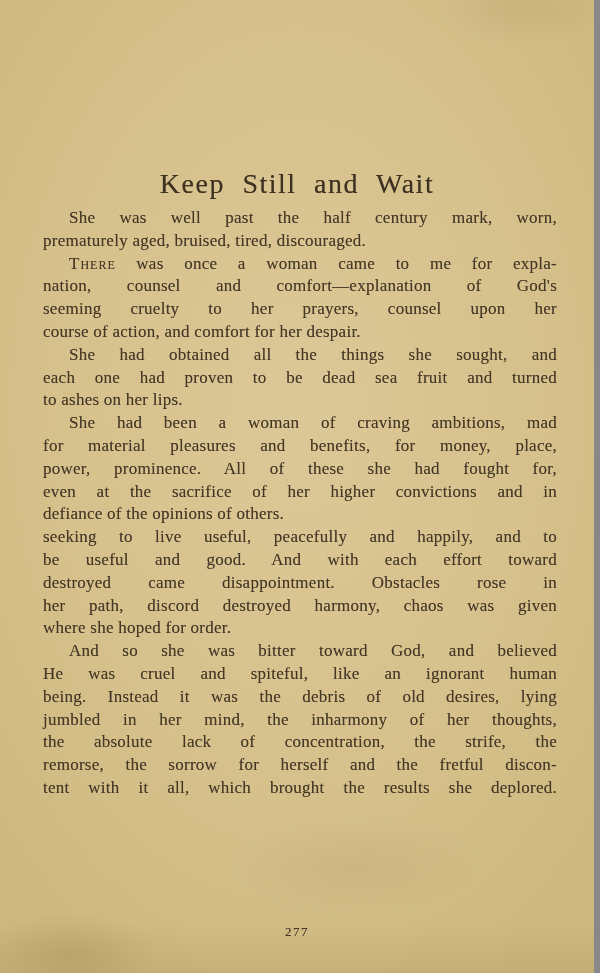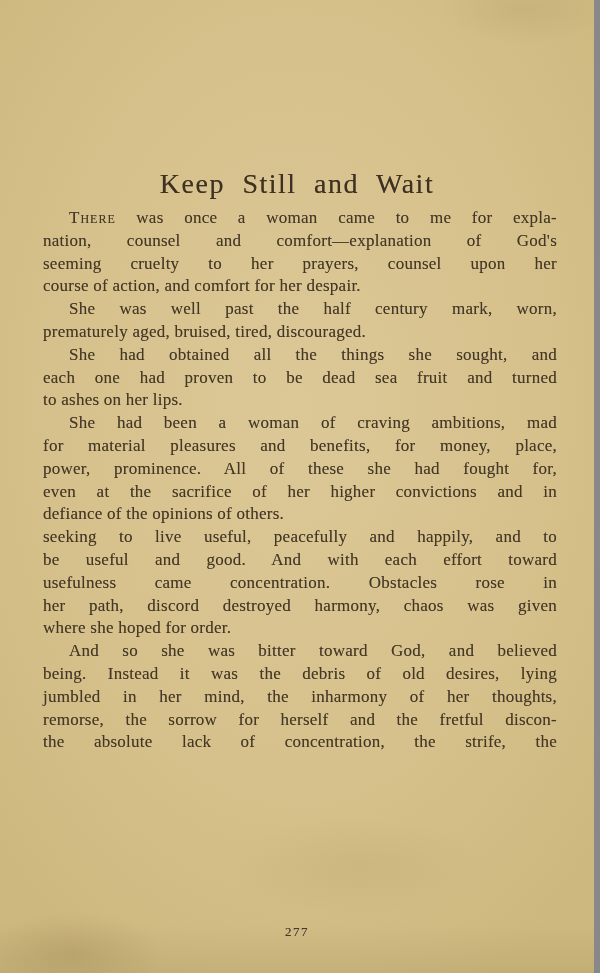--- a/index.html
+++ b/index.html
@@ -60,59 +60,61 @@
 </head>
 <body>
 
 <div class="page">
 
   <h1 class="title">Keep Still and Wait</h1>
 
   <div class="text-block">
 
     <div class="para">
+      <div class="line indent">She was well past the half century mark, worn,</div>
+      <div class="line end">prematurely aged, bruised, tired, discouraged.</div>
+    </div>
+
+    <div class="para">
       <div class="line indent"><span class="lead">There</span> <span>was once a woman came to me for expla-</span></div>
       <div class="line">nation, counsel and comfort—explanation of God's</div>
       <div class="line">seeming cruelty to her prayers, counsel upon her</div>
       <div class="line end">course of action, and comfort for her despair.</div>
-    </div>
-
-    <div class="para">
-      <div class="line indent">She was well past the half century mark, worn,</div>
-      <div class="line end">prematurely aged, bruised, tired, discouraged.</div>
     </div>
 
     <div class="para">
       <div class="line indent">She had obtained all the things she sought, and</div>
       <div class="line">each one had proven to be dead sea fruit and turned</div>
       <div class="line end">to ashes on her lips.</div>
     </div>
 
     <div class="para">
       <div class="line indent">She had been a woman of craving ambitions, mad</div>
       <div class="line">for material pleasures and benefits, for money, place,</div>
       <div class="line">power, prominence. All of these she had fought for,</div>
       <div class="line">even at the sacrifice of her higher convictions and in</div>
       <div class="line end">defiance of the opinions of others.</div>
     </div>
 
     <div class="para">
       <div class="line">seeking to live useful, peacefully and happily, and to</div>
       <div class="line">be useful and good. And with each effort toward</div>
-      <div class="line">usefulness came concentration. Obstacles rose in</div>
+      <div class="line">destroyed came disappointment. Obstacles rose in</div>
       <div class="line">her path, discord destroyed harmony, chaos was given</div>
       <div class="line end">where she hoped for order.</div>
     </div>
 
     <div class="para">
       <div class="line indent">And so she was bitter toward God, and believed</div>
+      <div class="line">He was cruel and spiteful, like an ignorant human</div>
       <div class="line">being. Instead it was the debris of old desires, lying</div>
       <div class="line">jumbled in her mind, the inharmony of her thoughts,</div>
+      <div class="line">the absolute lack of concentration, the strife, the</div>
       <div class="line">remorse, the sorrow for herself and the fretful discon-</div>
-      <div class="line">the absolute lack of concentration, the strife, the</div>
+      <div class="line">tent with it all, which brought the results she deplored.</div>
     </div>
 
     <div class="para">
     </div>
 
   </div>
 
   <div class="page-number">277</div>
 
 </div>

